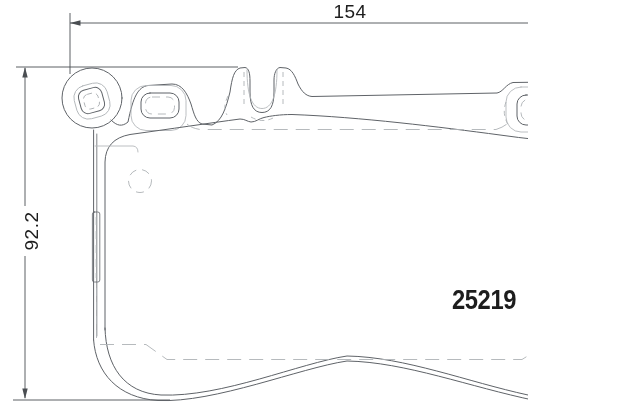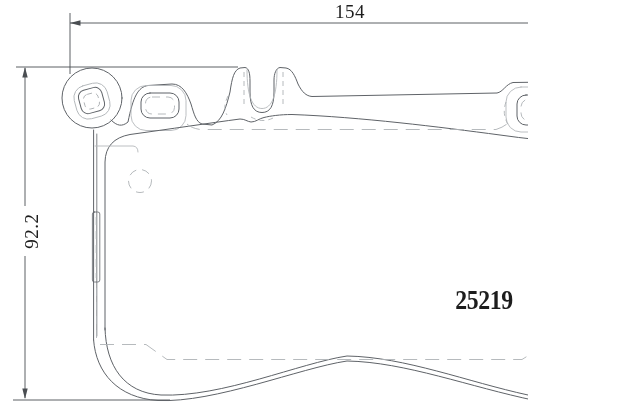--- a/index.html
+++ b/index.html
@@ -1,17 +1,17 @@
 <!DOCTYPE html>
 <html style="--c-bg: #ffffff; --c-outline: #5f6368; --c-light: #b4b8bb; --c-hidden: #aeb2b5; --c-dim: #4a4e52; --c-text: #1d1d1d;"><head>
 <meta charset="utf-8">
 <style>
   html,body{margin:0;padding:0;background:#fff;}
   .stage{position:relative;width:528px;height:404px;background:var(--c-bg,#fff);overflow:hidden;
-         font-family:Liberation Serif, serif;}
+         font-family:Liberation Sans, sans-serif;}
   svg{display:block}
   .ln{stroke:var(--c-outline,#5f6368);fill:none;stroke-width:1;stroke-linecap:round;stroke-linejoin:round;}
   .ln2{stroke:var(--c-outline,#5f6368);fill:none;stroke-width:.8;stroke-linecap:round;}
   .lt{stroke:var(--c-light,#b4b8bb);fill:none;stroke-width:.9;stroke-linecap:round;}
   .hid{stroke:var(--c-hidden,#aeb2b5);fill:none;stroke-width:.9;stroke-linecap:butt;}
   .dash-long{stroke-dasharray:14 8;}
   .dash-med{stroke-dasharray:8 6;}
   .dash-sm{stroke-dasharray:5 4;}
   .dim{stroke:var(--c-dim,#4a4e52);fill:none;stroke-width:.9;stroke-linecap:butt;}
   .arrow{fill:var(--c-dim,#4a4e52);stroke:none;}

